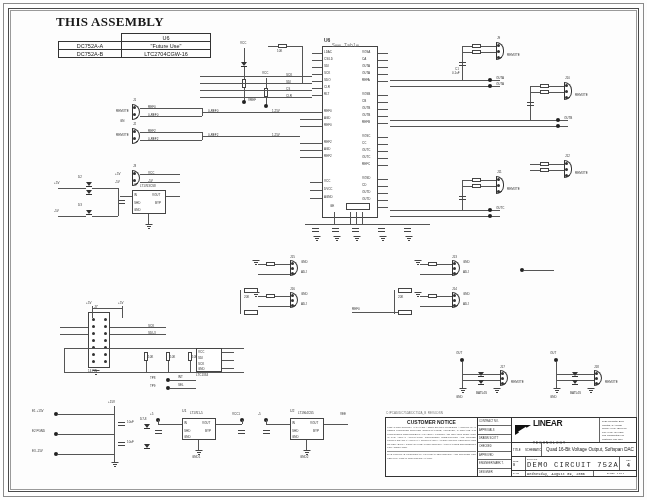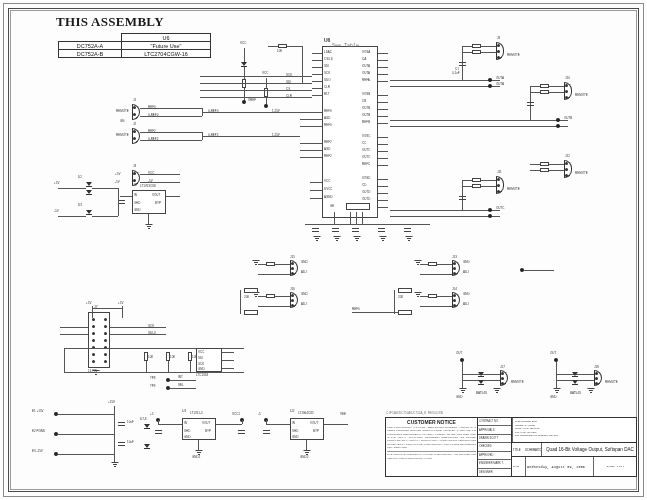--- a/index.html
+++ b/index.html
@@ -725,36 +725,59 @@
       <div>DRAWN   SCOTT</div>
       <div>CHECKED</div>
       <div>APPROVED</div>
       <div>ENGINEER  MARK T.</div>
       <div>DESIGNER</div>
     </div>
 
     <div id="tb-main">
 
       <div class="tb-r1">
+        <div class="tb-logo">
+          <span class="logo-mark"></span>
+          <span>
+            <span class="logo-text">LINEAR</span><br>
+            <span class="logo-sub">TECHNOLOGY</span>
+          </span>
+        </div>
         <div class="tb-addr">
           <div>1630 McCarthy Blvd.</div>
           <div>Milpitas, CA 95035</div>
           <div>Phone: (408) 432-1900</div>
           <div>Fax: (408) 434-0507</div>
           <div>LTC Confidential-For Customer Use Only</div>
         </div>
       </div>
 
       <div class="tb-r2">
         <span class="k">TITLE</span>
         <span class="k2">SCHEMATIC</span>
         <span class="v">Quad 16-Bit Voltage Output,
 Softspan DAC</span>
       </div>
 
+      <div class="tb-r3">
+        <div class="cell" style="width:14px;">
+          <span class="ck">SIZE</span>
+          <span class="cv">B</span>
+        </div>
+        <div class="cell" style="flex:1;">
+          <span class="ck">DWG NO.</span>
+          <span style="font-size:7px;letter-spacing:1.2px;text-align:center;
+                       font-family:'Liberation Mono',monospace;">DEMO CIRCUIT 752A</span>
+        </div>
+        <div class="cell" style="width:16px;border-right:none;text-align:center;
+                                 align-items:center;">
+          <span class="ck">REV</span>
+          <span style="font-size:5px;font-weight:bold;">4</span>
+        </div>
+      </div>
 
       <div class="tb-r4">
         <div class="cell" style="width:14px;">
           <span class="ck">DATE</span>
         </div>
         <div class="cell" style="flex:1;">
           <span style="font-size:3.4px;font-family:'Liberation Mono',monospace;
                        letter-spacing:.2px;">Wednesday, August 09, 2006</span>
         </div>
         <div class="cell" style="width:42px;border-right:none;flex-direction:row;

